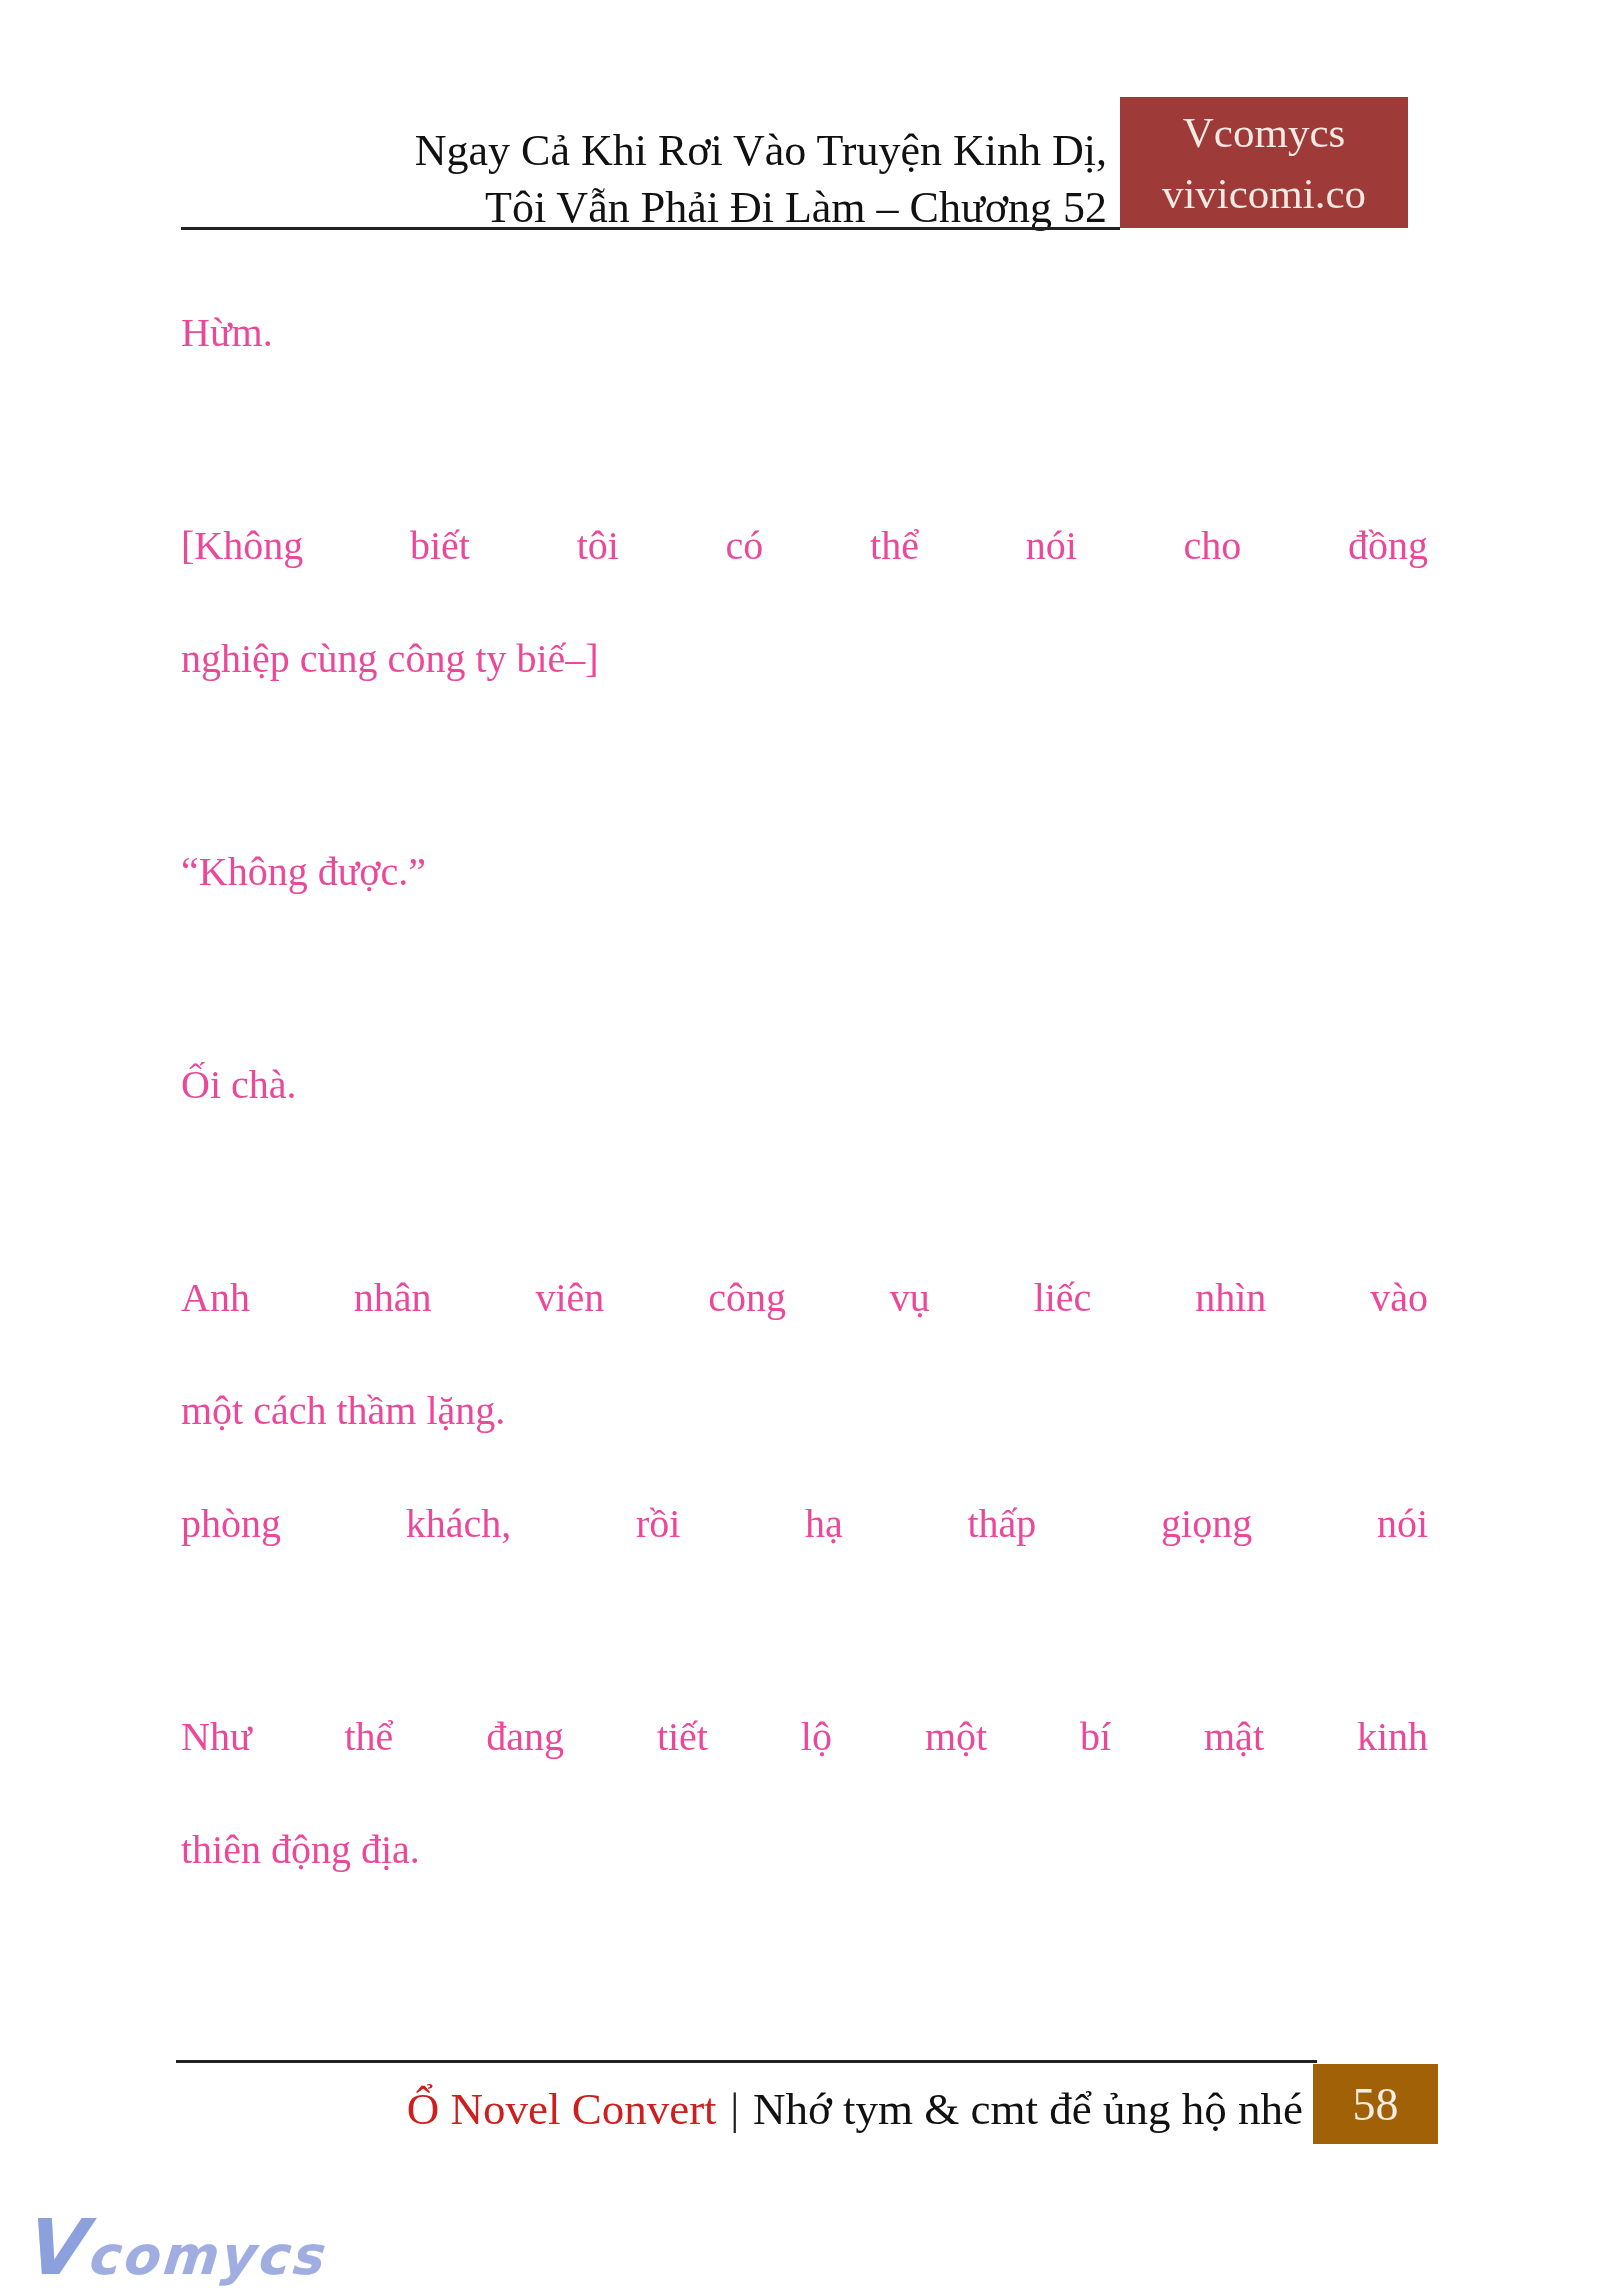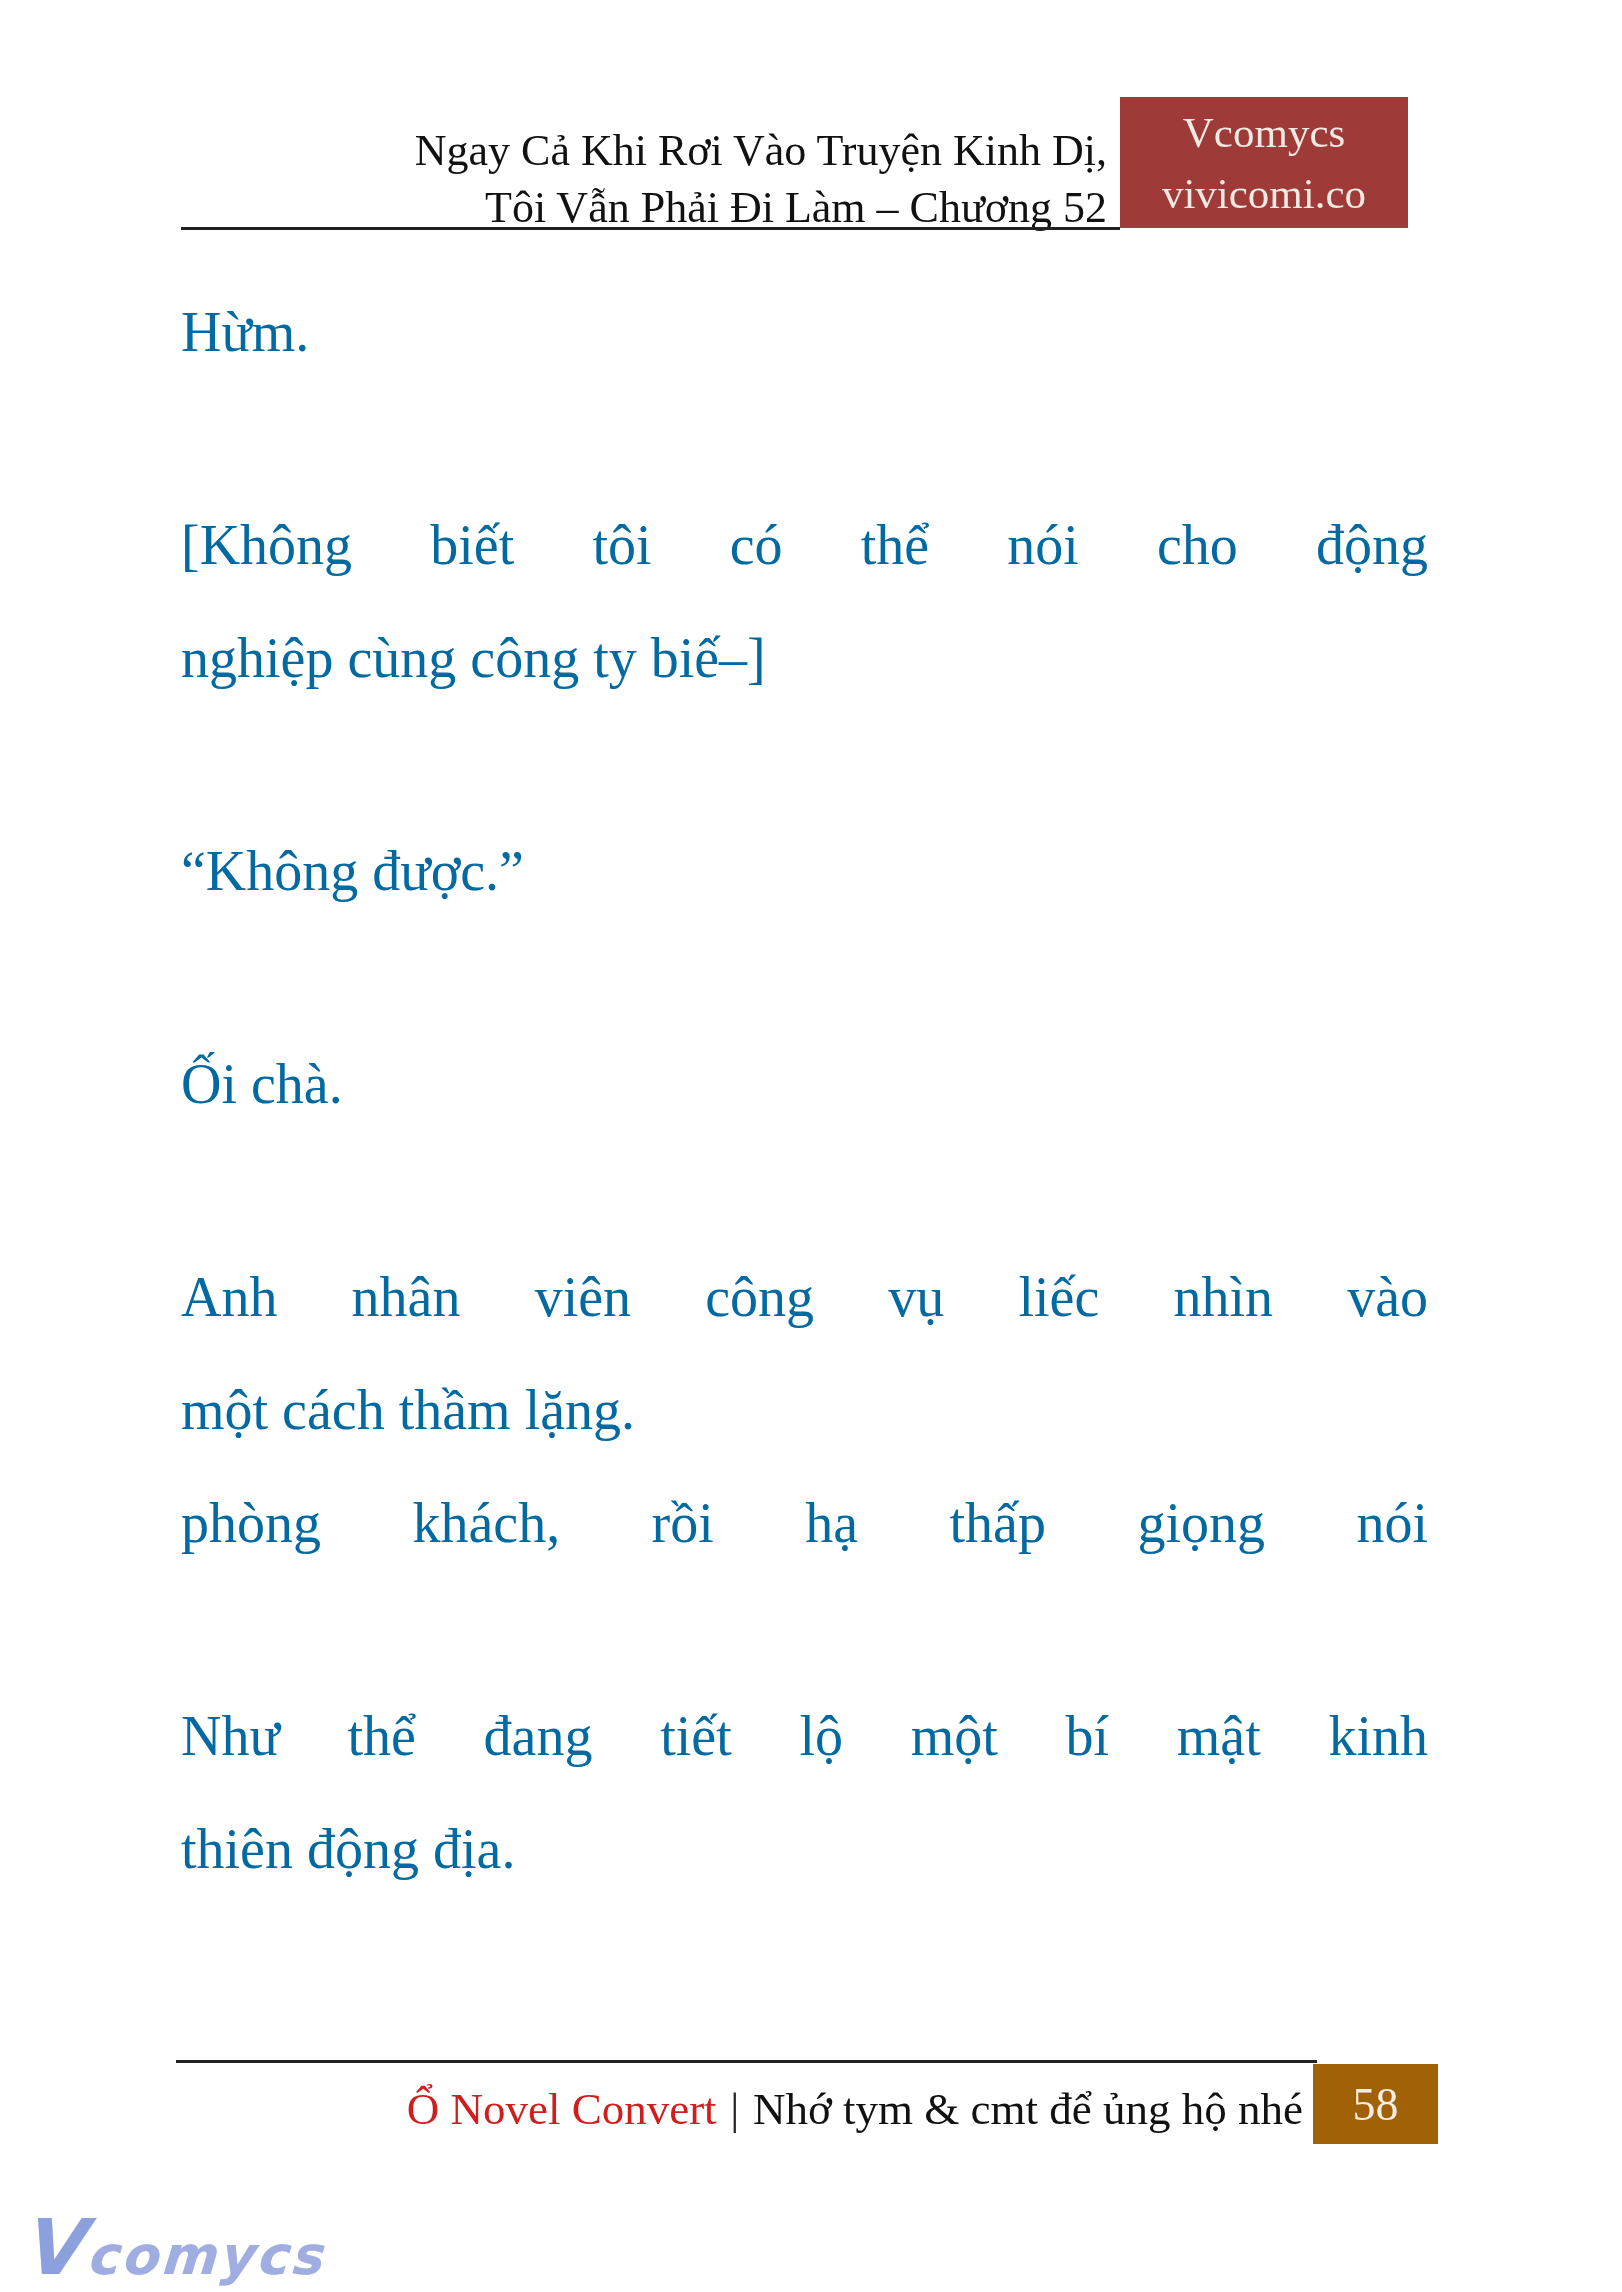--- a/index.html
+++ b/index.html
@@ -53,23 +53,23 @@
   
   .body-text {
     position: absolute;
     left: 181px;
     top: 276px;
     width: 1247px;
   }
   .para { margin: 0 0 100px 0; }
   .para:last-child { margin-bottom: 0; }
   .line {
-    font-size: 56px;
+    font-size: 40px;
     line-height: 113px;
-    color: #0369a1;
+    color: #ec4899;
     text-align: justify;
     text-align-last: justify;
     text-justify: inter-word;
     white-space: normal;
   }
   .line.last {
     text-align: left;
     text-align-last: left;
   }
 
@@ -148,21 +148,21 @@
     <div>vivicomi.co</div>
   </div>
 
   <div class="header-rule"></div>
 
   <div class="body-text" id="body-text">
       <div class="para">
         <div class="line last">Hừm.</div>
       </div>
       <div class="para">
-        <div class="line">[Không biết tôi có thể nói cho động</div>
+        <div class="line">[Không biết tôi có thể nói cho đồng</div>
         <div class="line last">nghiệp cùng công ty biế–]</div>
       </div>
       <div class="para">
         <div class="line last">“Không được.”</div>
       </div>
       <div class="para">
         <div class="line last">Ối chà.</div>
       </div>
       <div class="para">
         <div class="line">Anh nhân viên công vụ liếc nhìn vào</div>

